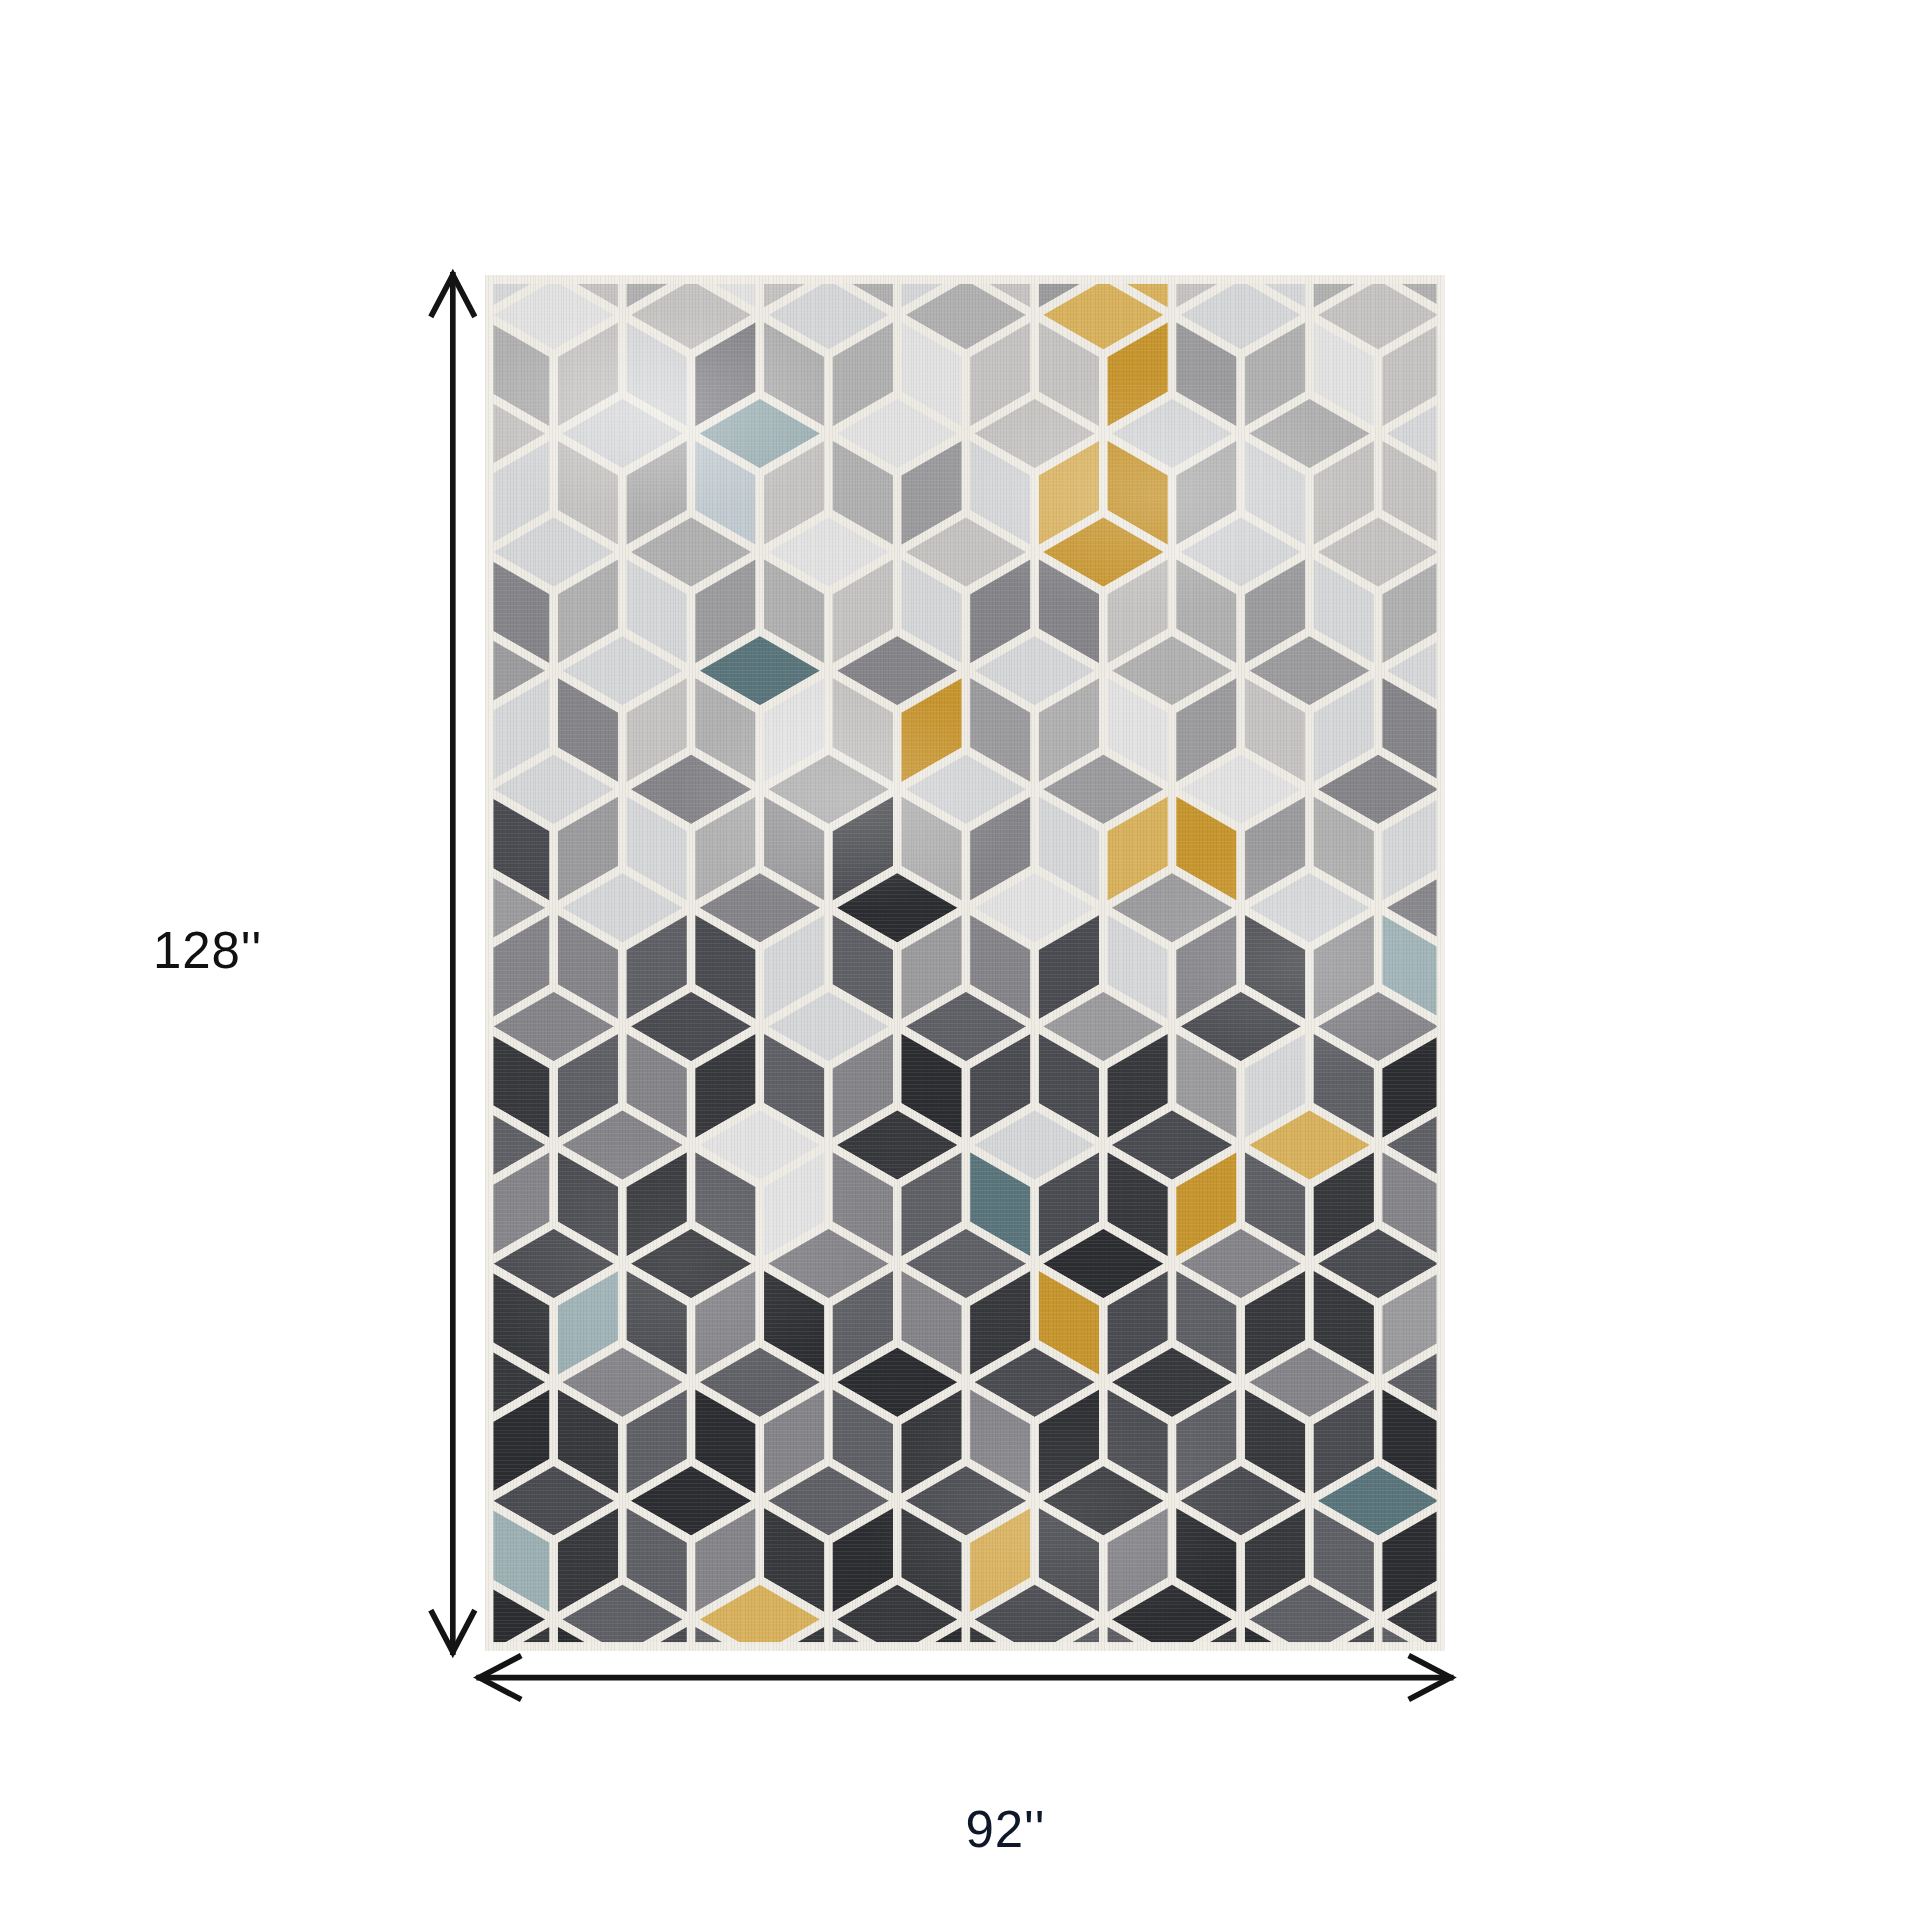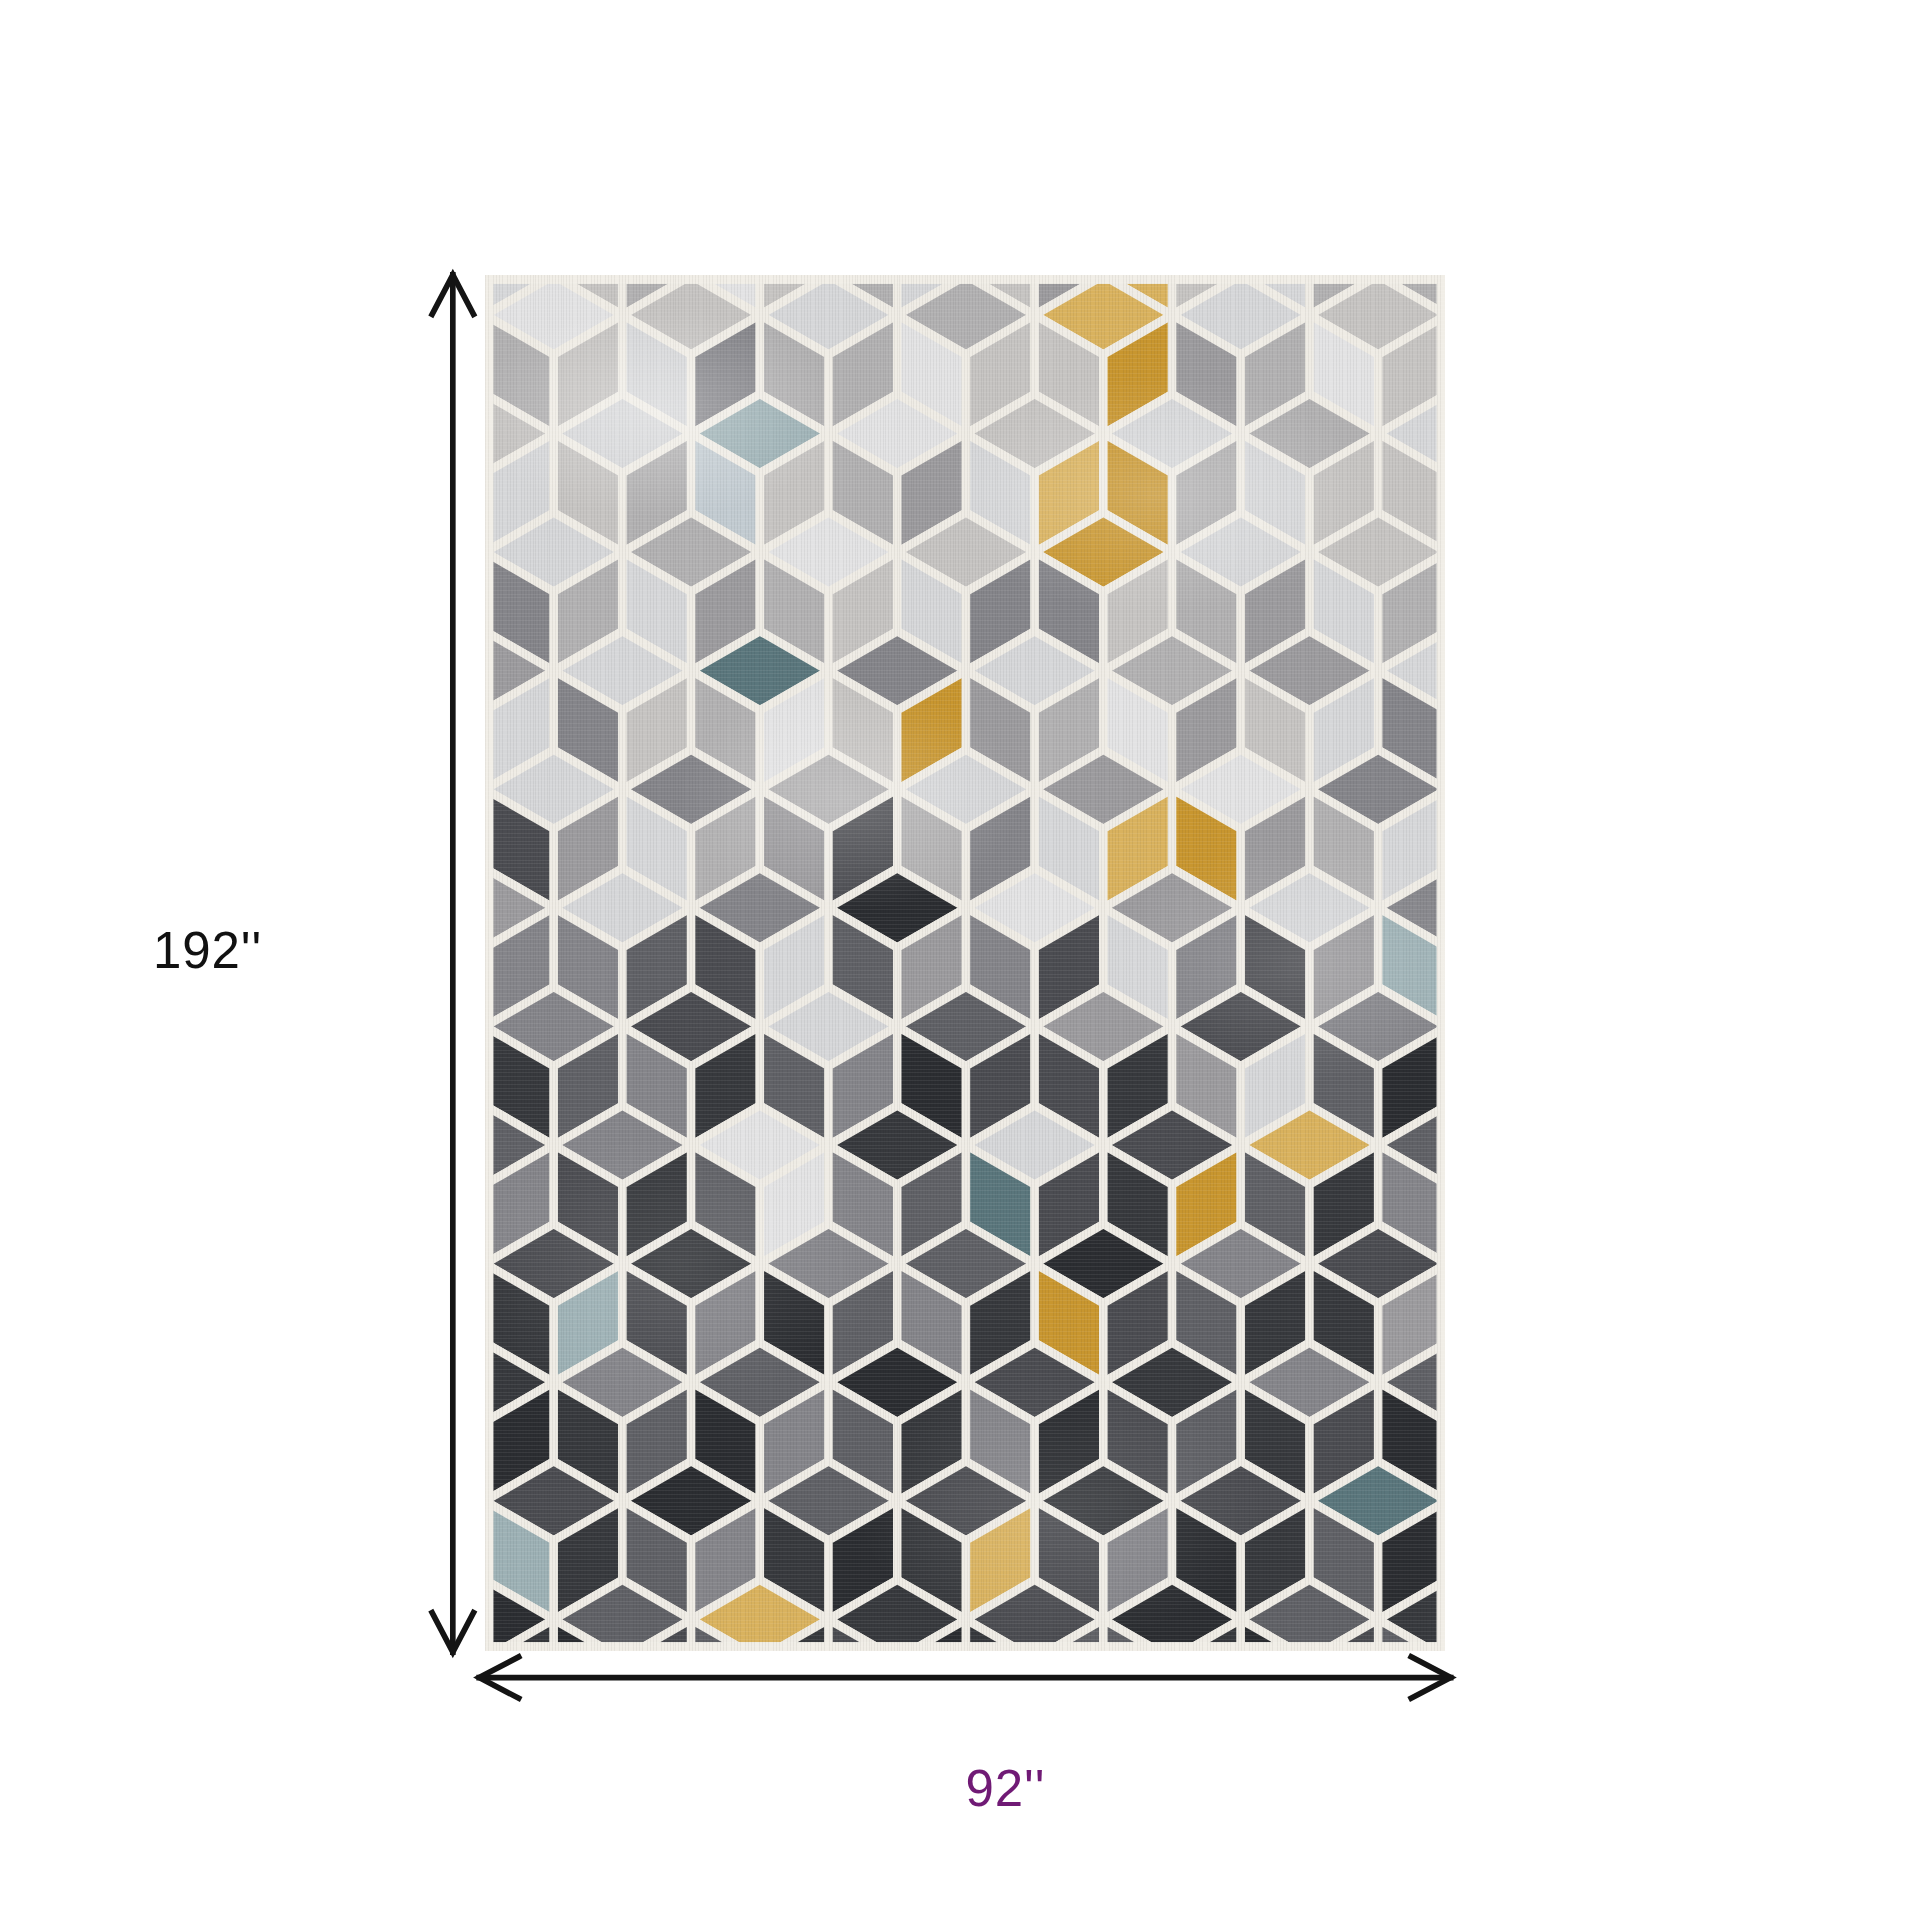--- a/index.html
+++ b/index.html
@@ -348,17 +348,17 @@
       <polyline id="v-head-top" points="459,334 481,292 503,334"></polyline>
       <polyline id="v-head-bottom" points="459,1713 481,1755 503,1713"></polyline>
     </g>
     <g stroke="#141414" stroke-width="6" fill="none" stroke-linecap="square">
       <line id="h-line" x1="509" y1="1782" x2="1541" y2="1782"></line>
       <polyline id="h-head-left" points="551,1760 509,1782 551,1804"></polyline>
       <polyline id="h-head-right" points="1499,1760 1541,1782 1499,1804"></polyline>
     </g>
   </svg>
 
-  <div id="height-label" class="dim-label" style="color: rgb(17, 17, 17);">192''</div>
-  <div id="width-label" class="dim-label" style="color: #701a75;">92''</div>
+  <div id="height-label" class="dim-label" style="color: rgb(17, 17, 17);">128''</div>
+  <div id="width-label" class="dim-label" style="color: #0f172a; margin-top: 41px;">92''</div>
 
 </div>
 
 
 </body></html>

